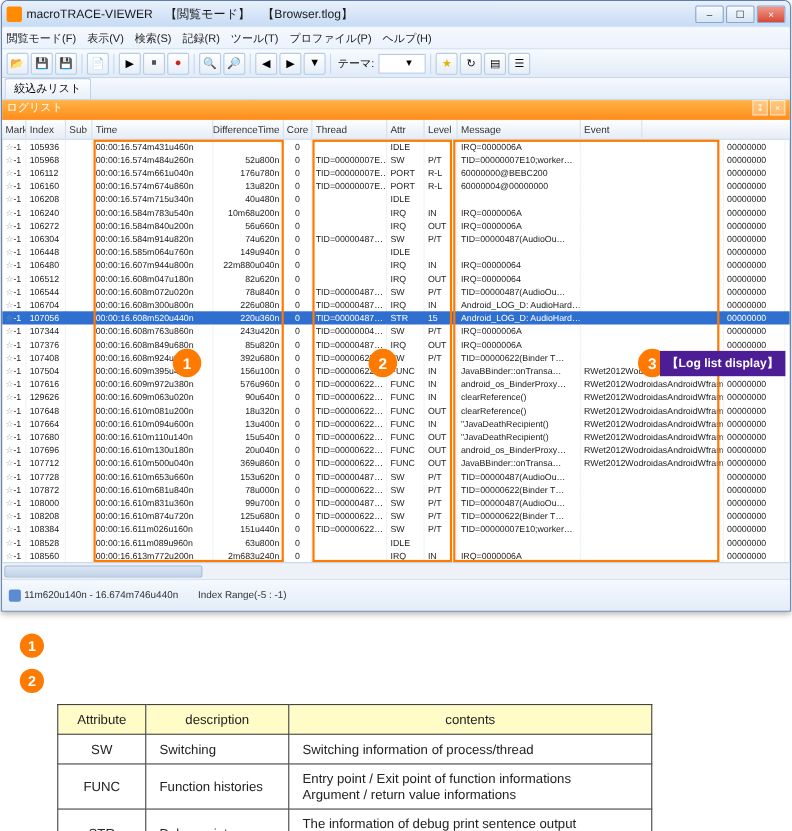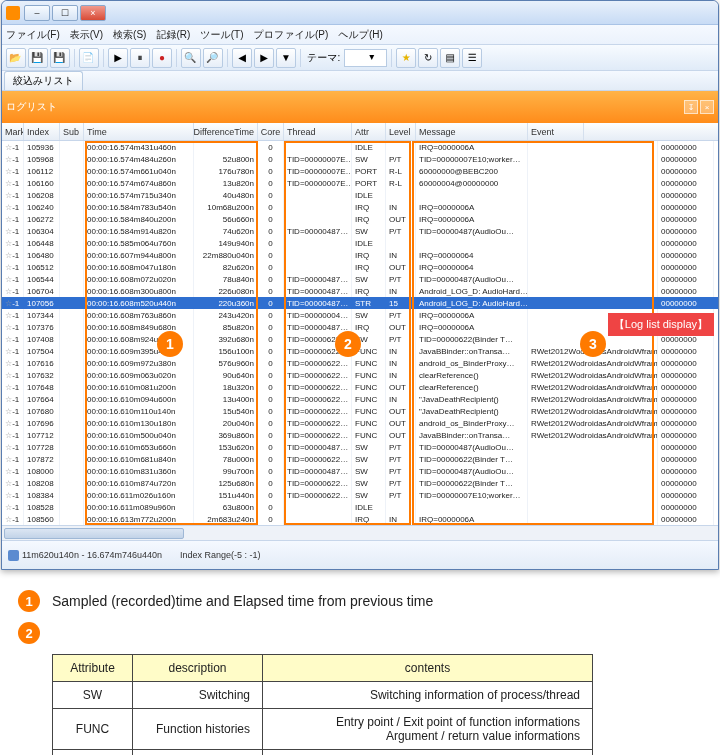--- a/index.html
+++ b/index.html
@@ -18,75 +18,76 @@
   
   .toolbar { height: 26px; background: linear-gradient(#f7fbff,#e0ebf8); border-bottom: 1px solid #c7d6ea; display: flex; align-items: center; padding: 0 4px; gap: 2px; }
   .tbtn { width: 20px; height: 20px; background: linear-gradient(#fff,#e6eef8); border: 1px solid #b7cbe3; border-radius: 2px; display: flex; align-items: center; justify-content: center; font-size: 10px; }
   .tsep { width: 1px; height: 18px; background: #c7d6ea; margin: 0 2px; }
   .tlbl { font-size: 10px; margin: 0 2px; }
   .tdrop { height: 18px; border: 1px solid #b7cbe3; background: #fff; font-size: 10px; padding: 0 12px 0 4px; position: relative; }
   
   .tab-strip { height: 20px; background: linear-gradient(#f5f9ff,#e3ecf7); border-bottom: 1px solid #c7d6ea; display: flex; align-items: flex-end; padding: 0 2px; }
   .tab { border: 1px solid #b7cbe3; border-bottom: none; background: linear-gradient(#fdfefe,#e8eff8); padding: 2px 8px; font-size: 10px; border-radius: 3px 3px 0 0; margin-right: 0; }
   
-  .panelhdr { height: 32px; background: linear-gradient(#ffb347,#ff8c1a); color: #fff; display: flex; align-items: center; padding: 0 4px; font-size: 10px; }
+  .panelhdr { height: 18px; background: linear-gradient(#ffb347,#ff8c1a); color: #fff; display: flex; align-items: flex-start; padding: 0 4px; font-size: 10px; }
   .panelhdr .spacer { flex: 1; }
   .pbtn { width: 14px; height: 14px; background: rgba(255,255,255,.3); border: 1px solid rgba(255,255,255,.6); margin-left: 2px; display: flex; align-items: center; justify-content: center; font-size: 8px; color: #fff; }
   
   .grid { position: relative; overflow: hidden; }
   .gridhdr { display: flex; background: linear-gradient(#fdfefe,#e6edf6); border-bottom: 1px solid #c7d6ea; height: 18px; align-items: flex-start; font-size: 9px; color: #333; }
   .gridhdr > div { border-right: 1px solid #d5e0ee; padding: 0 3px; white-space: nowrap; overflow: hidden; height: 100%; display: flex; align-items: center; }
   .grow { display: flex; height: 12px; font-size: 8px; color: #222; align-items: center; }
   .grow > div { border-right: 1px solid #eef2f8; padding: 0 3px; white-space: nowrap; overflow: hidden; height: 100%; display: flex; align-items: center; }
   .grow.sel { background: #2f6fd0; color: #fff; }
   .grow.sel > div { border-right-color: #2f6fd0; }
   
   .c-mark{width:22px}.c-idx{width:36px}.c-sub{width:24px}.c-time{width:110px}.c-diff{width:64px;justify-content:flex-end}.c-core{width:26px;justify-content:center}.c-thread{width:68px}.c-attr{width:34px}.c-level{width:30px}.c-msg{width:112px}.c-info{width:130px}.c-evt{width:56px}
   
   .star{color:#999;font-size:8px}
   
   .region1{position:absolute;left:83px;top:0;width:173px;height:100%;border:2px solid #ff7a00;pointer-events:none}
   .region2{position:absolute;left:282px;top:0;width:127px;height:100%;border:2px solid #ff7a00;pointer-events:none}
   .region3{position:absolute;left:410px;top:0;width:242px;height:100%;border:2px solid #ff7a00;pointer-events:none}
   .badge{position:absolute;width:26px;height:26px;border-radius:50%;background:#ff7a00;color:#fff;font-weight:bold;display:flex;align-items:center;justify-content:center;font-size:14px;z-index:5}
-  .calloutlabel{position:absolute;right:4px;top:172px;background:#ef4444;color:#fff;font-size:11px;padding:4px 6px;z-index:5;font-weight:normal}
+  .calloutlabel{position:absolute;right:4px;top:192px;background:#4c1d95;color:#fff;font-size:11px;padding:4px 6px;z-index:5;font-weight:bold}
   
   .scrollh{height:15px;background:#eef2f8;border-top:1px solid #c7d6ea;display:flex;align-items:center}
   .scrollh .thumb{height:11px;background:linear-gradient(#dce6f3,#c2d3e8);border:1px solid #9fb8d6;border-radius:2px;width:180px;margin-left:2px}
   
   .status{height:18px;background:linear-gradient(#f5f9ff,#e3ecf7);border-top:1px solid #c7d6ea;display:flex;align-items:center;font-size:9px;padding:14px 6px;gap:18px;color:#333}
   .status .sicon{width:11px;height:11px;background:#5b8bd0;border-radius:2px;margin-right:3px}
   
   .legend{margin:20px 18px 10px 18px}
   .legrow{display:flex;align-items:center;margin:10px 0}
   .legnum{width:22px;height:22px;border-radius:50%;background:#ff7a00;color:#fff;font-weight:bold;display:flex;align-items:center;justify-content:center;font-size:13px;margin-right:12px;flex-shrink:0}
   .legtxt{font-size:14px;color:#222}
   
   .attrtable{margin:8px 18px 8px 52px;border-collapse:collapse;font-size:12px;color:#222}
-  .attrtable th,.attrtable td{border:1px solid #444;padding:6px 12px;text-align:right}
+  .attrtable th,.attrtable td{border:1px solid #444;padding:6px 12px;text-align:left}
   .attrtable th{background:#fffcc8;font-weight:normal;text-align:center}
   .attrtable td:first-child{text-align:center;width:80px}
   .attrtable td:nth-child(2){width:130px}
   .attrtable td:nth-child(3){width:330px}
 </style>
 </head>
 <body>
 
 <div class="window">
   <div class="titlebar">
     <div class="wicon"></div>
+    <div class="title">macroTRACE-VIEWER　【閲覧モード】　【Browser.tlog】</div>
     <div class="winbtns">
       <div class="winbtn">–</div>
       <div class="winbtn">☐</div>
       <div class="winbtn close">×</div>
     </div>
   </div>
 
   <div class="menubar">
-    <span class="menui">ファイル(F)</span>
+    <span class="menui">閲覧モード(F)</span>
     <span class="menui">表示(V)</span>
     <span class="menui">検索(S)</span>
     <span class="menui">記録(R)</span>
     <span class="menui">ツール(T)</span>
     <span class="menui">プロファイル(P)</span>
     <span class="menui">ヘルプ(H)</span>
   </div>
 
   <div class="toolbar">
     <div class="tbtn">📂</div>
@@ -423,21 +424,21 @@
           <div class="c-core">0</div>
           <div class="c-thread">TID=00000622…</div>
           <div class="c-attr">FUNC</div>
           <div class="c-level">IN</div>
           <div class="c-msg">android_os_BinderProxy…</div>
           <div class="c-info">RWet2012WodroidasAndroidWframeworksWbas…</div>
           <div class="c-evt">00000000</div>
         </div>
         <div class="grow">
           <div class="c-mark"><span class="star">☆</span> -1</div>
-          <div class="c-idx">107632</div>
+          <div class="c-idx">129626</div>
           <div class="c-sub"></div>
           <div class="c-time">00:00:16.609m063u020n</div>
           <div class="c-diff">90u640n</div>
           <div class="c-core">0</div>
           <div class="c-thread">TID=00000622…</div>
           <div class="c-attr">FUNC</div>
           <div class="c-level">IN</div>
           <div class="c-msg">clearReference()</div>
           <div class="c-info">RWet2012WodroidasAndroidWframeworksWbas…</div>
           <div class="c-evt">00000000</div>
@@ -625,21 +626,20 @@
         <div class="sicon"></div>
         <span>11m620u140n - 16.674m746u440n</span>
       </div>
     <div>Index Range(-5 : -1)</div>
   </div>
 </div>
 
 <div class="legend">
   <div class="legrow">
     <div class="legnum">1</div>
-    <div class="legtxt">Sampled (recorded)time and Elapsed time from previous time</div>
   </div>
   <div class="legrow">
     <div class="legnum">2</div>
   </div>
 </div>
 
 <table class="attrtable">
   <thead>
       <tr>
     <th>Attribute</th>

